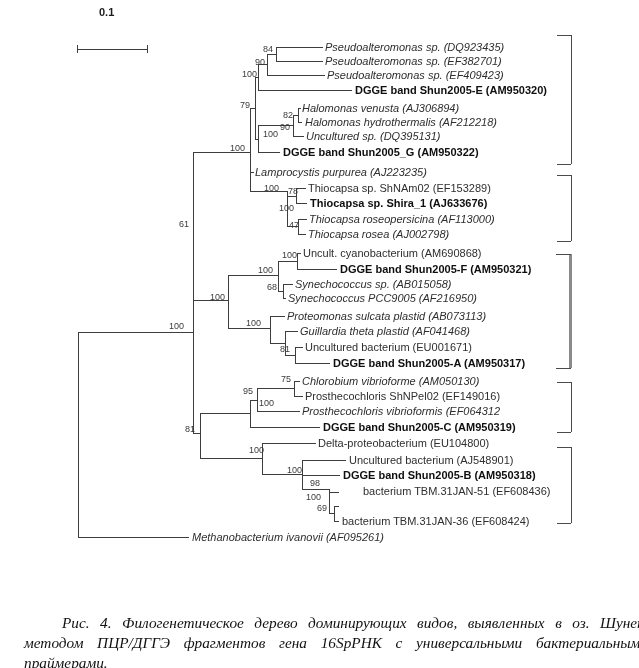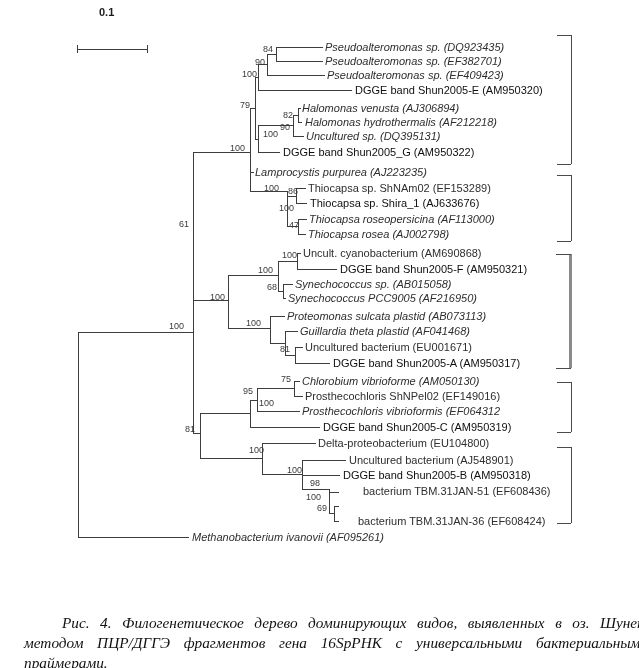--- a/index.html
+++ b/index.html
@@ -2,21 +2,21 @@
 <html><head>
 <meta charset="utf-8">
 <style>
   html,body{margin:0;padding:0;background:#ffffff;}
   #fig{position:relative;width:639px;height:668px;background:#ffffff;overflow:hidden;
        font-family:"Liberation Sans",sans-serif;}
   .hl{position:absolute;height:1px;background:#3d3d3d;}
   .vl{position:absolute;width:1px;background:#3d3d3d;}
   .leaf{position:absolute;font-size:11px;line-height:14px;color:#2e2e2e;white-space:nowrap;}
   .it{font-style:italic;}
-  .bd{font-weight:normal;color:#0f0f0f;}
+  .bd{font-weight:bold;color:#0f0f0f;}
   .bs{position:absolute;font-size:9px;line-height:10px;color:#3a3a3a;white-space:nowrap;}
   .bracket-v{position:absolute;width:1px;background:#4a4a4a;}
   .bracket-v.thick{width:3px;background:#8a8a8a;}
   .bracket-t{position:absolute;height:1px;background:#4a4a4a;}
   .scale-label{position:absolute;left:99px;top:6px;font-size:11px;font-weight:bold;color:#1c1c1c;}
   .caption{position:absolute;left:8px;top:597px;width:624px;
            font-family:"Liberation Serif",serif;font-style:italic;font-size:15.3px;
            line-height:20px;color:#111;text-align:justify;text-indent:38px;margin:16px;}
 </style>
 </head>
@@ -152,32 +152,32 @@
     <div class="leaf" style="left: 305px; top: 340px;">Uncultured bacterium (EU001671)</div>
     <div class="leaf bd" style="left: 333px; top: 356px;">DGGE band Shun2005-A (AM950317)</div>
     <div class="leaf it" style="left: 302px; top: 374px;">Chlorobium vibrioforme (AM050130)</div>
     <div class="leaf" style="left: 305px; top: 389px;">Prosthecochloris ShNPel02 (EF149016)</div>
     <div class="leaf it" style="left: 302px; top: 404px;">Prosthecochloris vibrioformis (EF064312</div>
     <div class="leaf bd" style="left: 323px; top: 420px;">DGGE band Shun2005-C (AM950319)</div>
     <div class="leaf" style="left: 318px; top: 436px;">Delta-proteobacterium (EU104800)</div>
     <div class="leaf" style="left: 349px; top: 453px;">Uncultured bacterium (AJ548901)</div>
     <div class="leaf bd" style="left: 343px; top: 468px;">DGGE band Shun2005-B (AM950318)</div>
     <div class="leaf" style="left: 343px; top: 484px; margin-left: 20px;">bacterium TBM.31JAN-51 (EF608436)</div>
-    <div class="leaf" style="left: 342px; top: 514px; margin-left: 16px;">bacterium TBM.31JAN-36 (EF608424)</div>
+    <div class="leaf" style="left: 342px; top: 514px;">bacterium TBM.31JAN-36 (EF608424)</div>
     <div class="leaf it" style="left: 192px; top: 530px;">Methanobacterium ivanovii (AF095261)</div>
     <div class="bs" style="left: 263px; top: 44px;">84</div>
     <div class="bs" style="left: 255px; top: 57px;">90</div>
     <div class="bs" style="left: 242px; top: 69px;">100</div>
     <div class="bs" style="left: 240px; top: 100px;">79</div>
     <div class="bs" style="left: 283px; top: 110px;">82</div>
     <div class="bs" style="left: 280px; top: 122px;">90</div>
     <div class="bs" style="left: 263px; top: 129px;">100</div>
     <div class="bs" style="left: 230px; top: 143px;">100</div>
     <div class="bs" style="left: 264px; top: 183px;">100</div>
-    <div class="bs" style="left: 288px; top: 186px;">86</div>
+    <div class="bs" style="left: 288px; top: 186px;">78</div>
     <div class="bs" style="left: 279px; top: 203px;">100</div>
     <div class="bs" style="left: 289px; top: 220px;">47</div>
     <div class="bs" style="left: 179px; top: 219px;">61</div>
     <div class="bs" style="left: 282px; top: 250px;">100</div>
     <div class="bs" style="left: 258px; top: 265px;">100</div>
     <div class="bs" style="left: 267px; top: 282px;">68</div>
     <div class="bs" style="left: 210px; top: 292px;">100</div>
     <div class="bs" style="left: 246px; top: 318px;">100</div>
     <div class="bs" style="left: 280px; top: 344px;">81</div>
     <div class="bs" style="left: 169px; top: 321px;">100</div>

